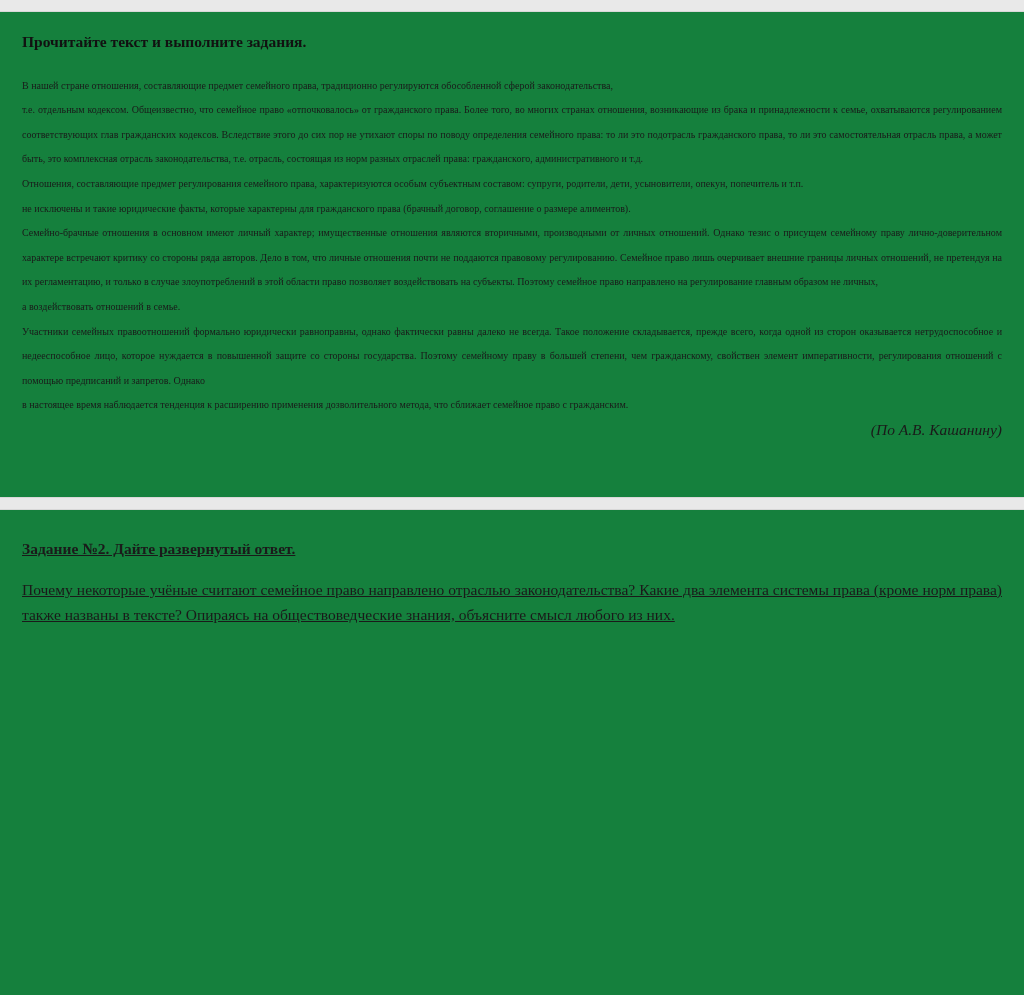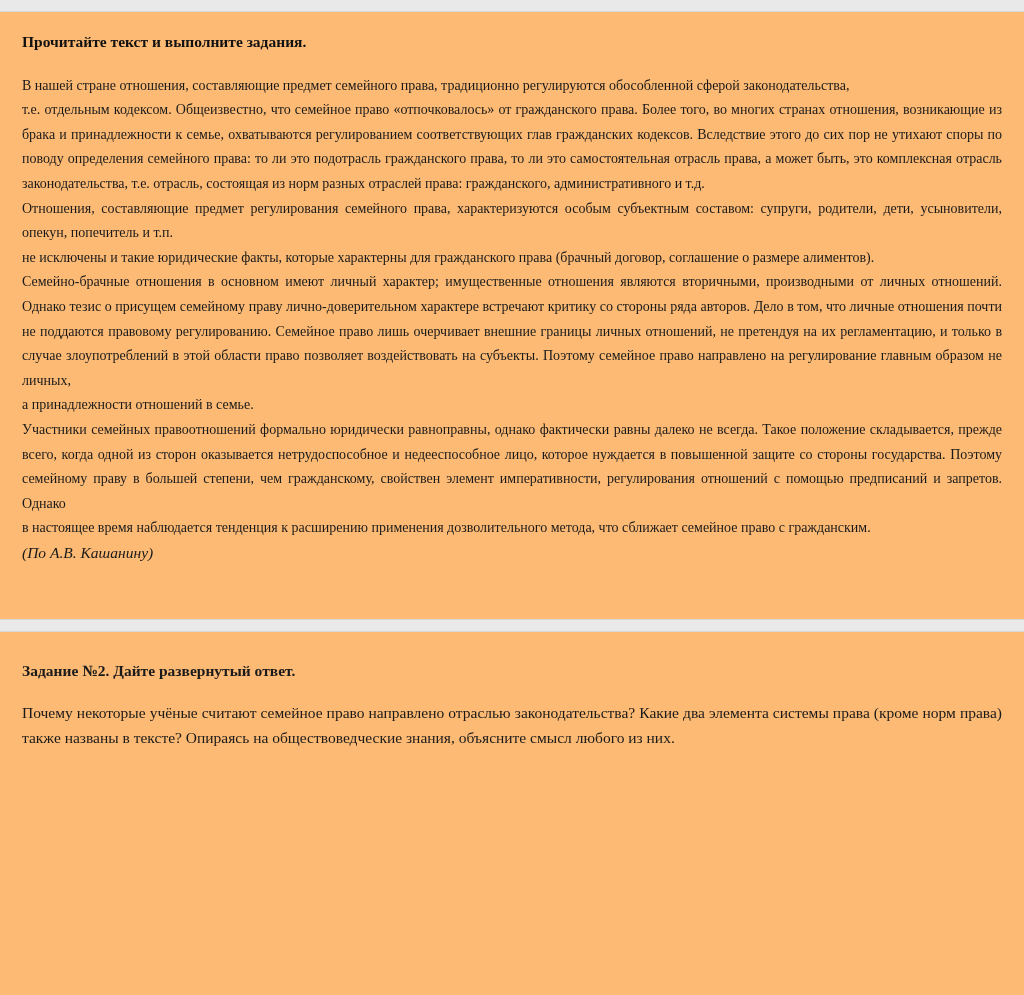--- a/index.html
+++ b/index.html
@@ -11,75 +11,76 @@
     width: 1024px;
     min-height: 995px;
     font-family: "Liberation Serif", "DejaVu Serif", serif;
     color: #1a1a1a;
   }
   .page {
     position: relative;
     width: 1024px;
     min-height: 995px;
     box-sizing: border-box;
-    background: #fdba74;
+    background: #15803d;
   }
   .top-bar {
     height: 11px;
     background: #e9e9e9;
     border-bottom: 1px solid #d8d8d8;
   }
   .section {
     padding: 0 22px;
     box-sizing: border-box;
   }
   .task-heading {
     font-weight: bold;
     font-size: 15.5px;
     line-height: 1.2;
     margin: 21px 0 0 0;
     color: #111;
   }
   .body-text {
-    font-size: 14px;
+    font-size: 10px;
     line-height: 24.6px;
     text-align: justify;
     text-justify: inter-word;
     margin: 0;
     color: #1a1a1a;
     hyphens: none;
   }
   .para {
     margin: 0;
   }
   .para.first {
     margin-top: 22px;
   }
   .para.nojust {
     text-align: left;
   }
   .attribution {
     font-style: italic;
     font-size: 15.5px;
     line-height: 24.6px;
-    text-align: left;
+    text-align: right;
     margin: 0;
   }
   .divider-gap {
     height: 48px;
   }
   .divider {
     height: 11px;
     background: #e9e9e9;
     border-top: 1px solid #d8d8d8;
     border-bottom: 1px solid #d8d8d8;
     margin-top: 6px;
   }
   .q-block {
     padding-top: 8px;
+    text-decoration: underline;
   }
   .q-heading {
     font-weight: bold;
     font-size: 15.5px;
     line-height: 1.2;
     margin: 22px 0 0 0;
   }
   .q-text {
     font-size: 15.5px;
     line-height: 24.6px;
@@ -98,21 +99,21 @@
   <div class="top-bar"></div>
 
   <div class="section">
     <div class="task-heading">Прочитайте текст и выполните задания.</div>
 
     <p class="body-text para first nojust">В нашей стране отношения, составляющие предмет семейного права, традиционно регулируются обособленной сферой законодательства,</p>
     <p class="body-text para">т.е. отдельным кодексом. Общеизвестно, что семейное право «отпочковалось» от гражданского права. Более того, во многих странах отношения, возникающие из брака и принадлежности к семье, охватываются регулированием соответствующих глав гражданских кодексов. Вследствие этого до сих пор не утихают споры по поводу определения семейного права: то ли это подотрасль гражданского права, то ли это самостоятельная отрасль права, а может быть, это комплексная отрасль законодательства, т.е. отрасль, состоящая из норм разных отраслей права: гражданского, административного и т.д.</p>
     <p class="body-text para">Отношения, составляющие предмет регулирования семейного права, характеризуются особым субъектным составом: супруги, родители, дети, усыновители, опекун, попечитель и т.п.</p>
     <p class="body-text para">не исключены и такие юридические факты, которые характерны для гражданского права (брачный договор, соглашение о размере алиментов).</p>
     <p class="body-text para">Семейно-брачные отношения в основном имеют личный характер; имущественные отношения являются вторичными, производными от личных отношений. Однако тезис о присущем семейному праву лично-доверительном характере встречают критику со стороны ряда авторов. Дело в том, что личные отношения почти не поддаются правовому регулированию. Семейное право лишь очерчивает внешние границы личных отношений, не претендуя на их регламентацию, и только в случае злоупотреблений в этой области право позволяет воздействовать на субъекты. Поэтому семейное право направлено на регулирование главным образом не личных,</p>
-    <p class="body-text para nojust">а принадлежности отношений в семье.</p>
+    <p class="body-text para nojust">а воздействовать отношений в семье.</p>
     <p class="body-text para">Участники семейных правоотношений формально юридически равноправны, однако фактически равны далеко не всегда. Такое положение складывается, прежде всего, когда одной из сторон оказывается нетрудоспособное и недееспособное лицо, которое нуждается в повышенной защите со стороны государства. Поэтому семейному праву в большей степени, чем гражданскому, свойствен элемент императивности, регулирования отношений с помощью предписаний и запретов. Однако</p>
     <p class="body-text para">в настоящее время наблюдается тенденция к расширению применения дозволительного метода, что сближает семейное право с гражданским.</p>
 
     <p class="attribution">(По А.В. Кашанину)</p>
   </div>
 
   <div class="divider-gap"></div>
   <div class="divider"></div>
 
   <div class="section q-block">

